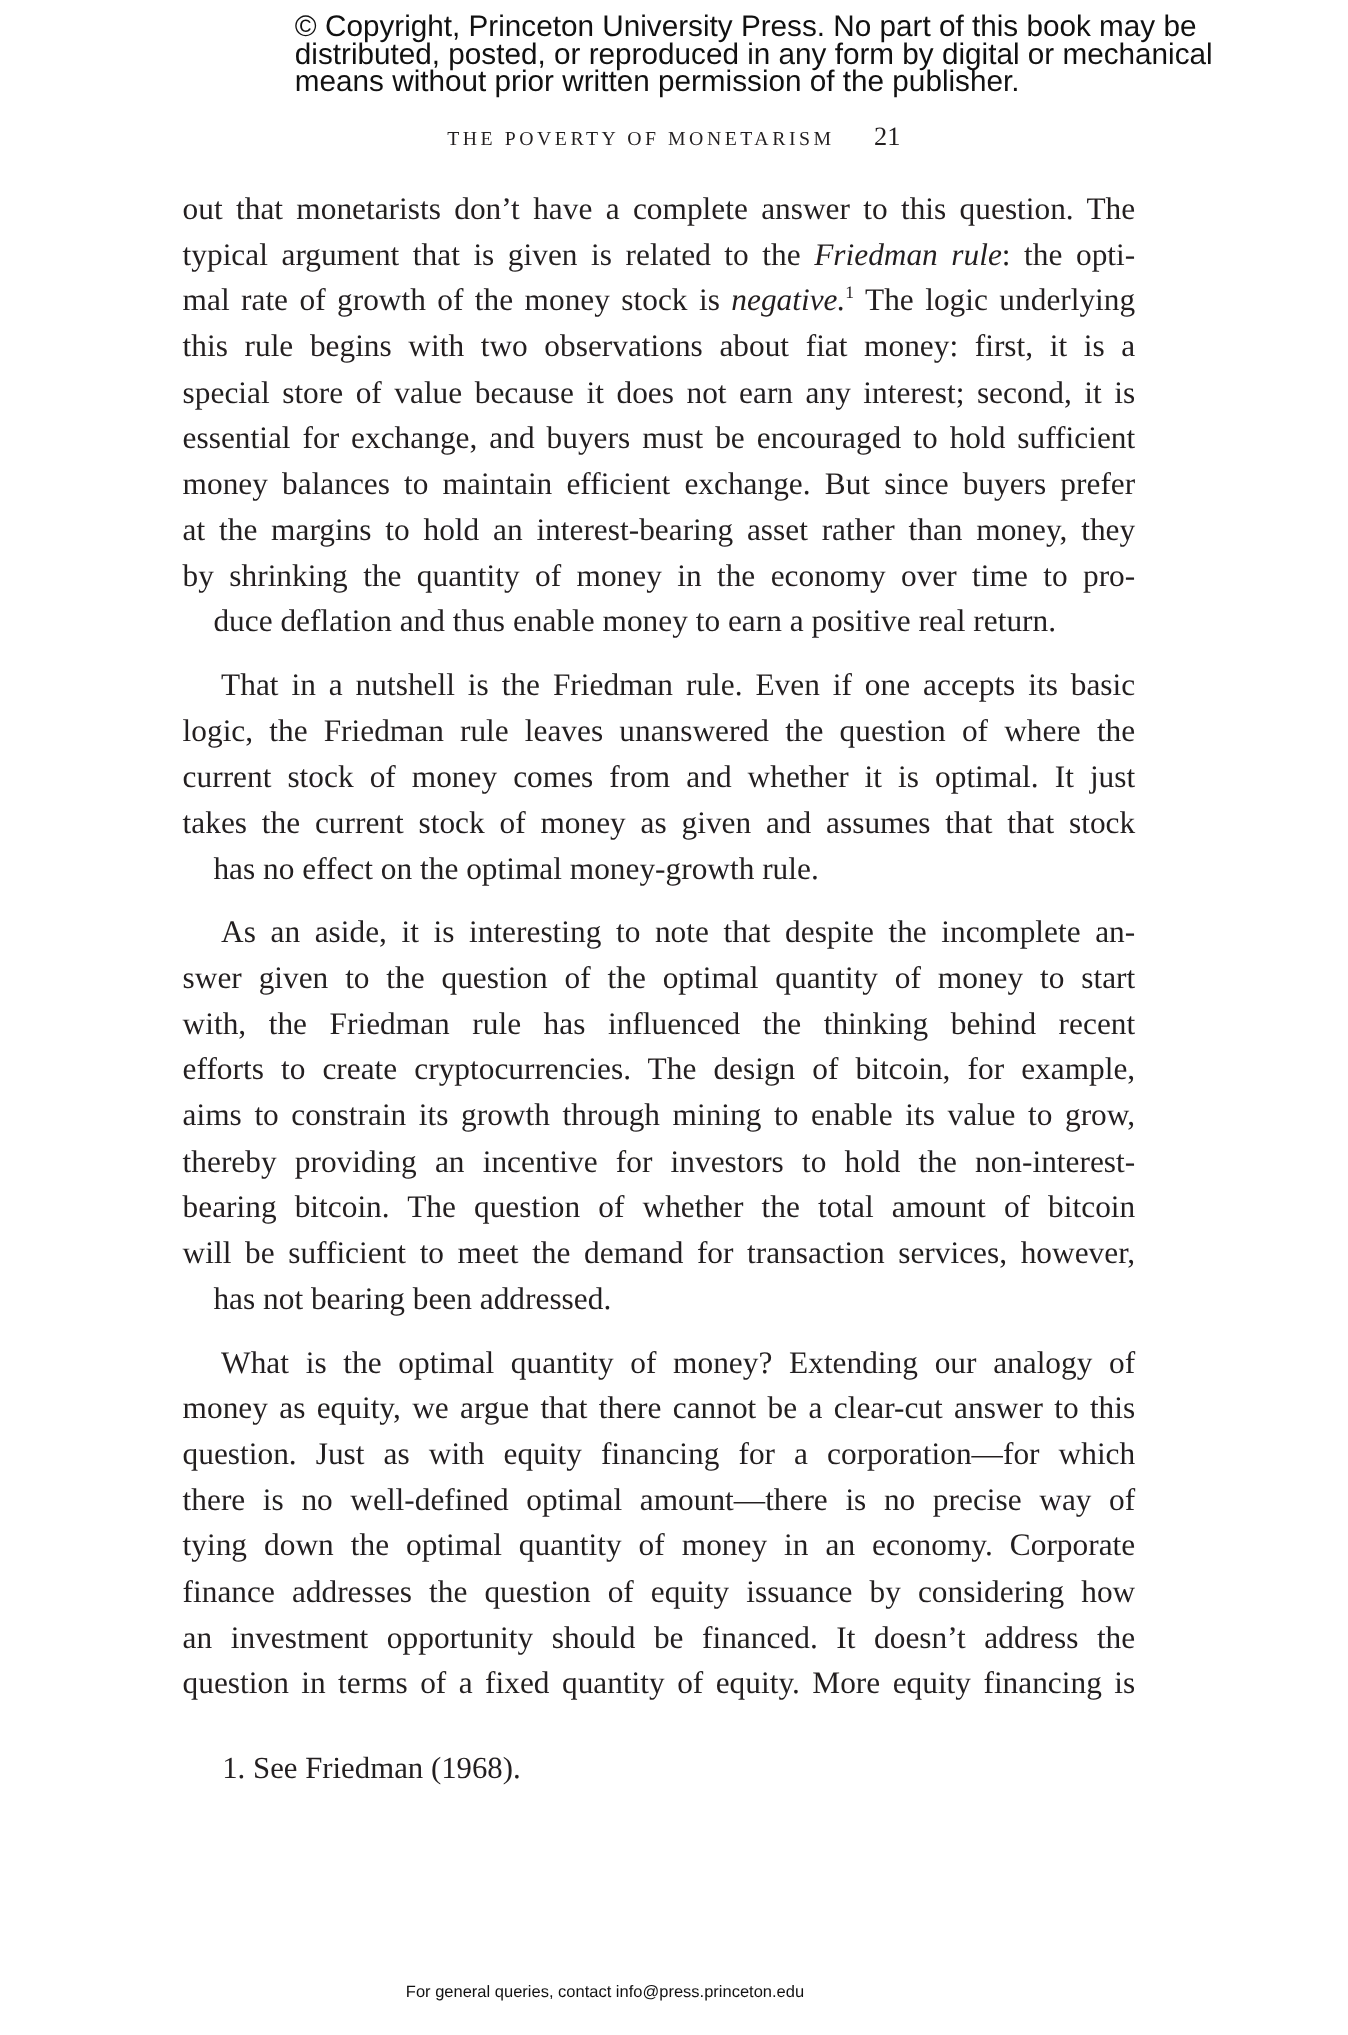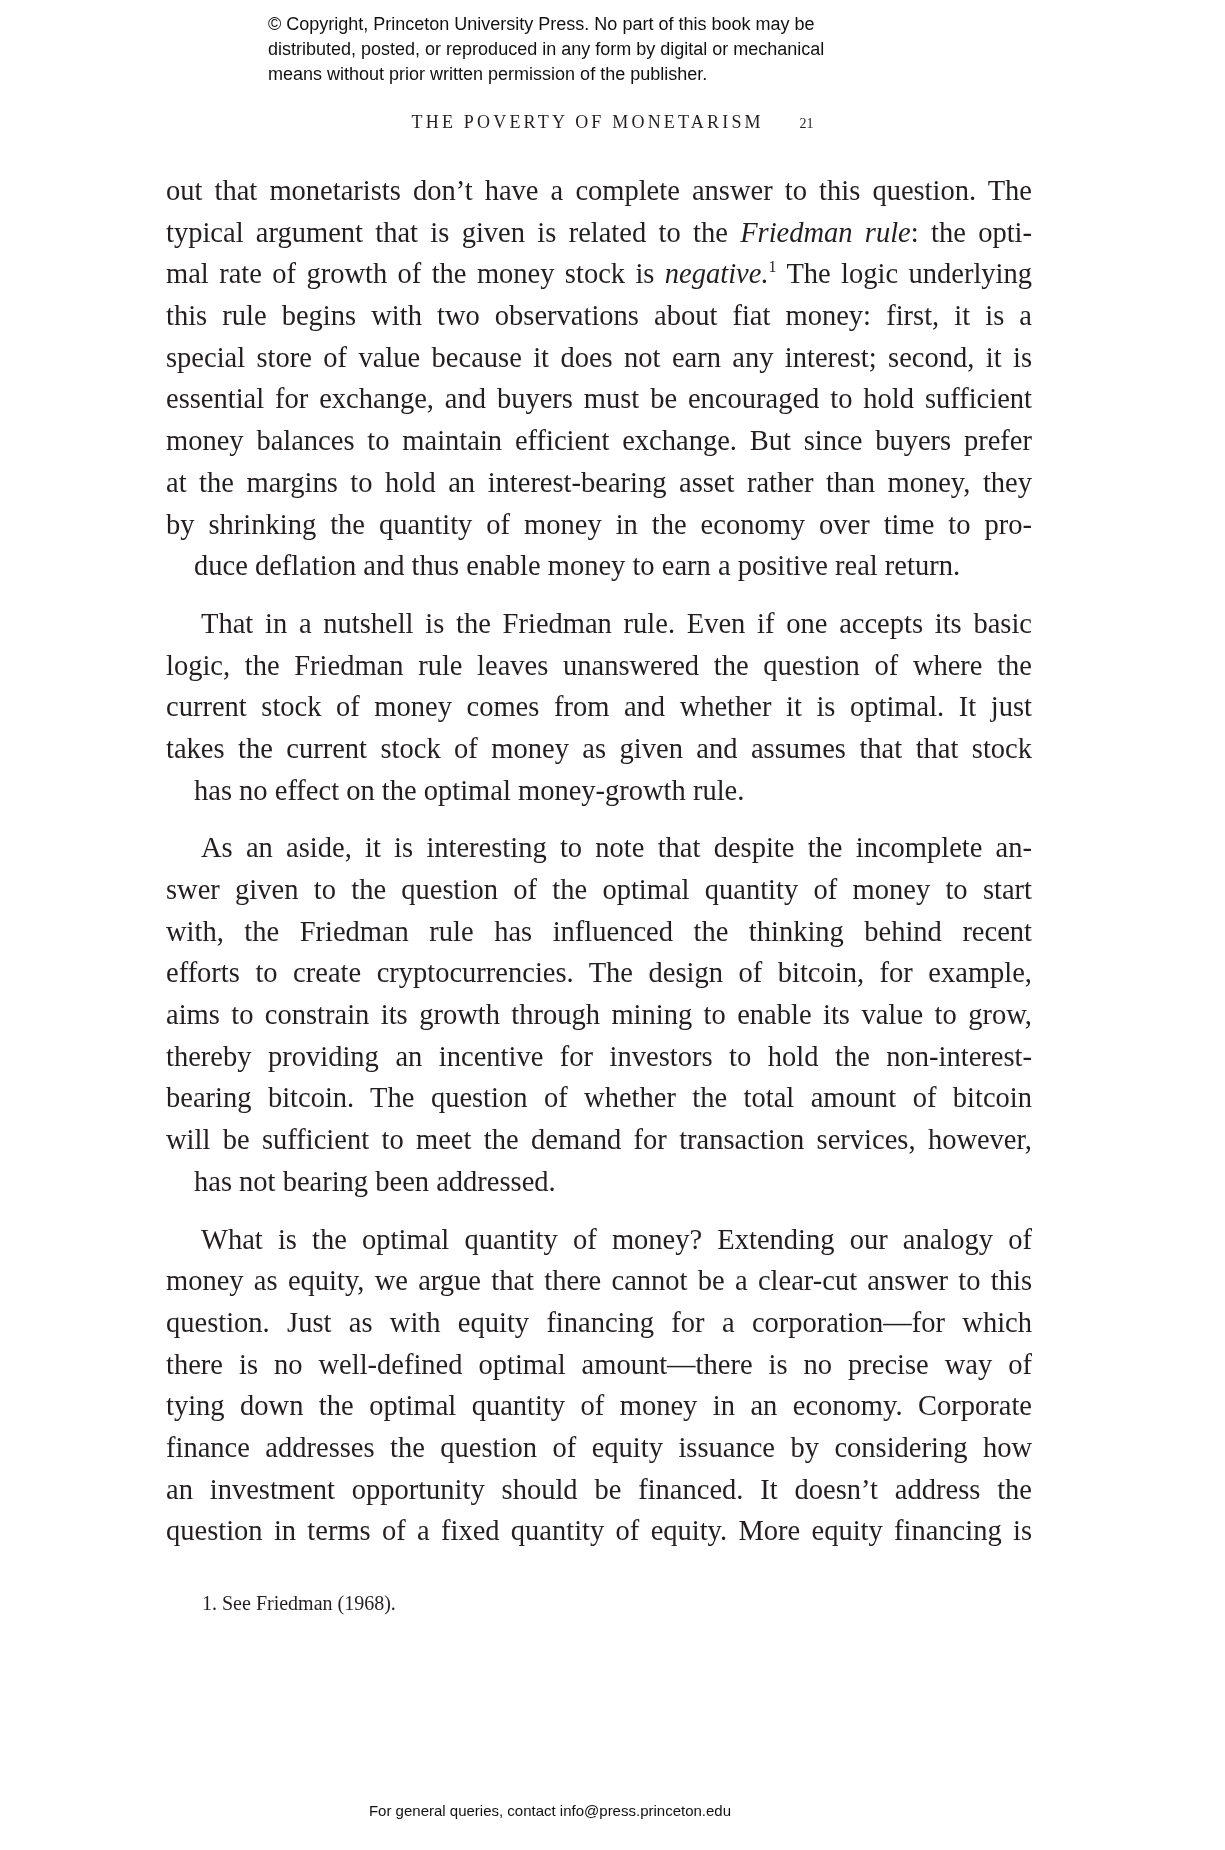--- a/index.html
+++ b/index.html
@@ -1,42 +1,42 @@
 <!DOCTYPE html>
 <html><head>
   <meta charset="utf-8">
   <style>
     html, body { margin: 0; padding: 0; background: #ffffff; }
     body { width: 1225px; height: 1850px; position: relative; overflow: hidden; color: #231f20; }
     .copyright {
       position: absolute; left: 268px; top: 12px; width: 700px;
-      font-family: "Liberation Sans", sans-serif; font-size: 18px; line-height: 25px; color: #111;
+      font-family: "Liberation Sans", sans-serif; font-size: 27px; line-height: 25px; color: #111;
     }
     .copyright div { white-space: nowrap; }
     .running-head {
       position: absolute; top: 112px; left: 0; width: 1225px; text-align: center;
       font-family: "Liberation Serif", serif; font-size: 18px; letter-spacing: 3.2px; color: #231f20;
     }
     .running-head .title { display: inline-block; }
-    .running-head .pageno { display: inline-block; margin-left: 28px; letter-spacing: 0; font-size: 14px; }
+    .running-head .pageno { display: inline-block; margin-left: 28px; letter-spacing: 0; font-size: 24px; }
     .body-text {
       position: absolute; left: 166px; top: 170px; width: 866px;
       font-family: "Liberation Serif", serif; font-size: 28.5px; line-height: 41.7px; color: #231f20;
     }
     .line {
       display: block; height: 41.7px; white-space: nowrap;
       text-align: justify; text-align-last: justify;
     }
     .line.last { text-align-last: left; margin-left: 28px; }
     .line.indent { padding-left: 35px; margin-top: 16px; }
     .line em { font-style: italic; }
     .line sup { font-size: 16px; vertical-align: 11px; line-height: 0; }
     .footnote {
       position: absolute; left: 202px; top: 1592px;
-      font-family: "Liberation Serif", serif; font-size: 20px; color: #231f20;
+      font-family: "Liberation Serif", serif; font-size: 28px; color: #231f20;
     }
     .footer {
       position: absolute; left: 0; top: 1802px; width: 1100px; text-align: center;
       font-family: "Liberation Sans", sans-serif; font-size: 15px; color: #111;
     }
   </style>
 </head>
 <body>
 
 <div class="copyright">

